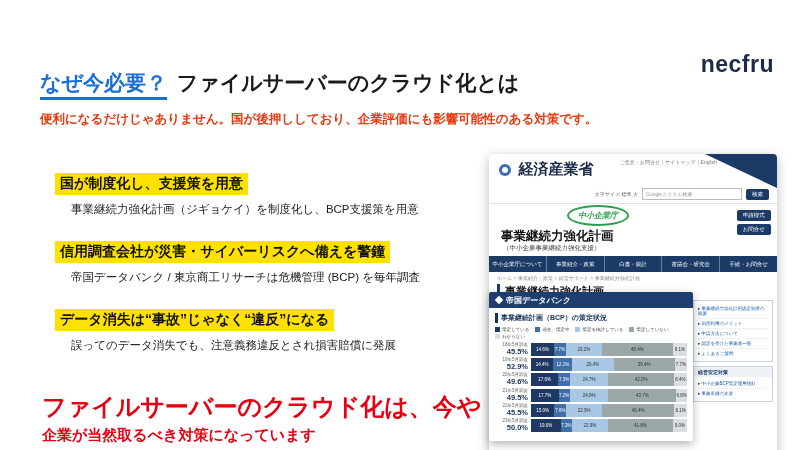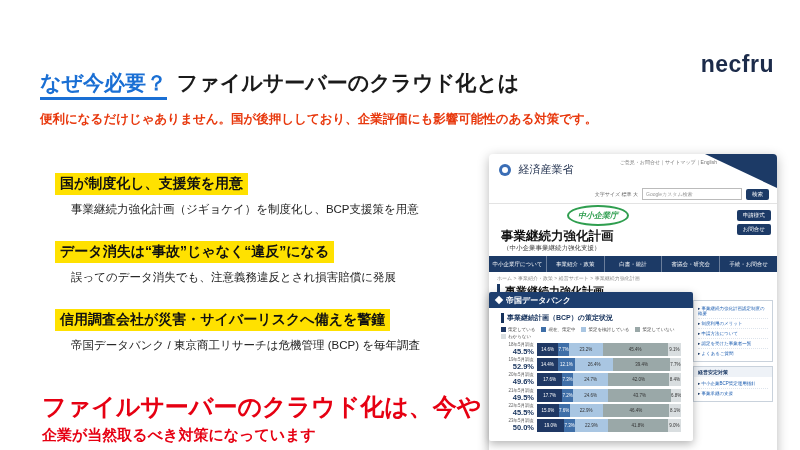--- a/index.html
+++ b/index.html
@@ -25,21 +25,21 @@
   .c1 { font-size:24px; }
   .c2 { font-size:15px; margin-top:3px; }
 
   .card { position:absolute; top:115px; right:23px; width:288px; height:308px; background:#fff;
           border-radius:4px; box-shadow:0 3px 12px rgba(0,0,0,.28); }
 
   .meti-header { position:relative; height:26px; padding:6px 8px 0 10px; }
   .meti-icon { display:inline-block; width:12px; height:12px; border-radius:50%; background:#3a6db5;
                vertical-align:middle; margin-right:3px; position:relative; }
   .meti-icon::after { content:""; position:absolute; left:3px; top:3px; right:3px; bottom:3px; border-radius:50%; background:#fff; }
-  .meti-name { font-size:11px; font-weight:normal; color:#1b2b4a; vertical-align:middle; }
+  .meti-name { font-size:15px; font-weight:bold; color:#1b2b4a; vertical-align:middle; }
   .top-links { position:absolute; top:5px; right:60px; font-size:5px; color:#777; }
   .corner { position:absolute; top:0; right:0; width:72px; height:34px; background:#1c3a66;
             clip-path:polygon(100% 0, 100% 100%, 0 0); border-top-right-radius:4px; }
 
   .search-row { display:flex; justify-content:flex-end; align-items:center; gap:4px; padding:2px 8px 3px; }
   .fs-label { font-size:5px; color:#666; }
   .search-box { width:92px; height:10px; border:1px solid #bbb; font-size:5px; color:#999;
                 padding:0 3px; line-height:10px; background:#fff; }
   .search-btn { background:#1c3a66; color:#fff; font-size:5.5px; padding:2px 6px; border-radius:2px; }
 
@@ -66,21 +66,21 @@
   .side-link:last-child { border-bottom:none; }
   .side-link::before { content:"▸ "; color:#1c3a66; }
   .side-box2 { border:1px solid #c9d2dc; margin-top:4px; background:#fff; padding:0 4px 3px; }
   .side2-title { font-size:5px; font-weight:bold; background:#eef2f7; margin:0 -4px 2px; padding:2px 4px; color:#1c3a66; }
 
   .tdb { position:absolute; left:0; top:138px; width:204px; background:#fff;
          box-shadow:0 3px 10px rgba(0,0,0,.3); border-radius:2px; }
   .tdb-header { height:16px; background:#1d3e6e; display:flex; align-items:center; gap:4px;
                 padding:0 7px; color:#fff; font-weight:bold; font-size:8px; border-radius:2px 2px 0 0; }
   .tdb-mark { width:6px; height:6px; background:#fff; transform:rotate(45deg); display:inline-block; }
-  .tdb-body { padding:5px 12px 7px; }
+  .tdb-body { padding:5px 6px 7px; }
   .chart-title { font-size:7px; font-weight:bold; color:#16325c; border-left:3px solid #16325c;
                  padding-left:3px; margin-bottom:4px; }
   .legend { display:flex; flex-wrap:wrap; gap:2px 6px; margin-bottom:4px; }
   .lg-item { font-size:4.5px; color:#444; display:inline-flex; align-items:center; gap:2px; }
   .sw { width:5px; height:5px; display:inline-block; }
   .crow { display:flex; align-items:center; margin-bottom:2px; }
   .clab { width:33px; text-align:right; padding-right:3px; flex:none; }
   .yr { display:block; font-size:4.5px; color:#666; line-height:1.1; }
   .tot { display:block; font-size:7.5px; font-weight:bold; color:#16325c; line-height:1.1; }
   .cbar { flex:1; height:13px; display:flex; overflow:hidden; }
@@ -102,26 +102,26 @@
   </h1>
 
   <p class="subtitle">便利になるだけじゃありません。国が後押ししており、企業評価にも影響可能性のある対策です。</p>
 
   <div class="left-col">
     <div class="sec">
       <div class="sec-head">国が制度化し、支援策を用意</div>
       <div class="sec-body">事業継続力強化計画（ジギョケイ）を制度化し、BCP支援策を用意</div>
     </div>
     <div class="sec">
+      <div class="sec-head">信用調査会社が災害・サイバーリスクへ備えを警鐘</div>
+      <div class="sec-body">帝国データバンク / 東京商工リサーチは危機管理 (BCP) を毎年調査</div>
+    </div>
+    <div class="sec">
       <div class="sec-head">データ消失は“事故”じゃなく“違反”になる</div>
       <div class="sec-body">誤ってのデータ消失でも、注意義務違反とされ損害賠償に発展</div>
-    </div>
-    <div class="sec">
-      <div class="sec-head">信用調査会社が災害・サイバーリスクへ備えを警鐘</div>
-      <div class="sec-body">帝国データバンク / 東京商工リサーチは危機管理 (BCP) を毎年調査</div>
     </div>
   </div>
 
   <div class="conclusion">
     <div class="c1">ファイルサーバーのクラウド化は、今や</div>
     <div class="c2">企業が当然取るべき対策になっています</div>
   </div>
 
   <div class="card">
 

